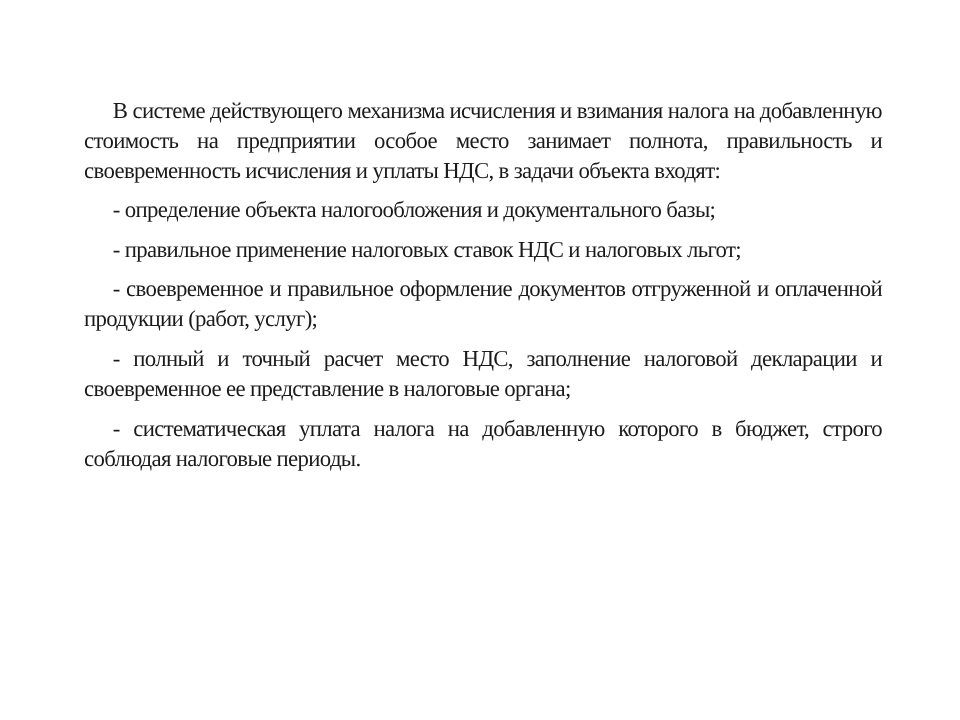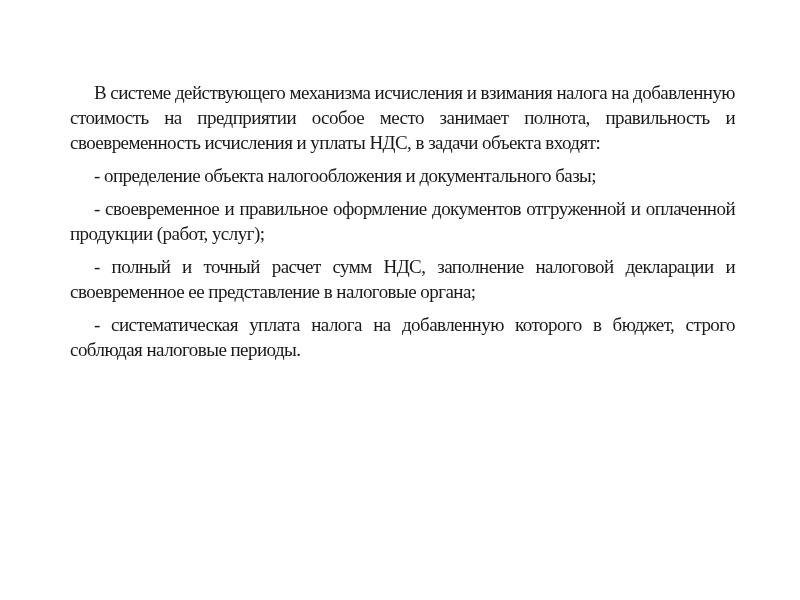--- a/index.html
+++ b/index.html
@@ -30,16 +30,17 @@
       letter-spacing: -0.55px;
       word-spacing: 0px;
     }
   </style>
 </head>
 <body>
 
 <div class="slide-body">
   <p class="para">В системе действующего механизма исчисления и взимания налога на добавленную стоимость на предприятии особое место занимает полнота, правильность и своевременность исчисления и уплаты НДС, в задачи объекта входят:</p>
   <p class="para">- определение объекта налогообложения и документального базы;</p>
+  <p class="para">- правильное применение налоговых ставок НДС и налоговых льгот;</p>
   <p class="para">- своевременное и правильное оформление документов отгруженной и оплаченной продукции (работ, услуг);</p>
-  <p class="para">- полный и точный расчет сумм НДС, заполнение налоговой декларации и своевременное ее представление в налоговые органа;</p>
+  <p class="para">- полный и точный расчет место НДС, заполнение налоговой декларации и своевременное ее представление в налоговые органа;</p>
   <p class="para">- систематическая уплата налога на добавленную которого в бюджет, строго соблюдая налоговые периоды.</p>
 </div>
 
 </body></html>

